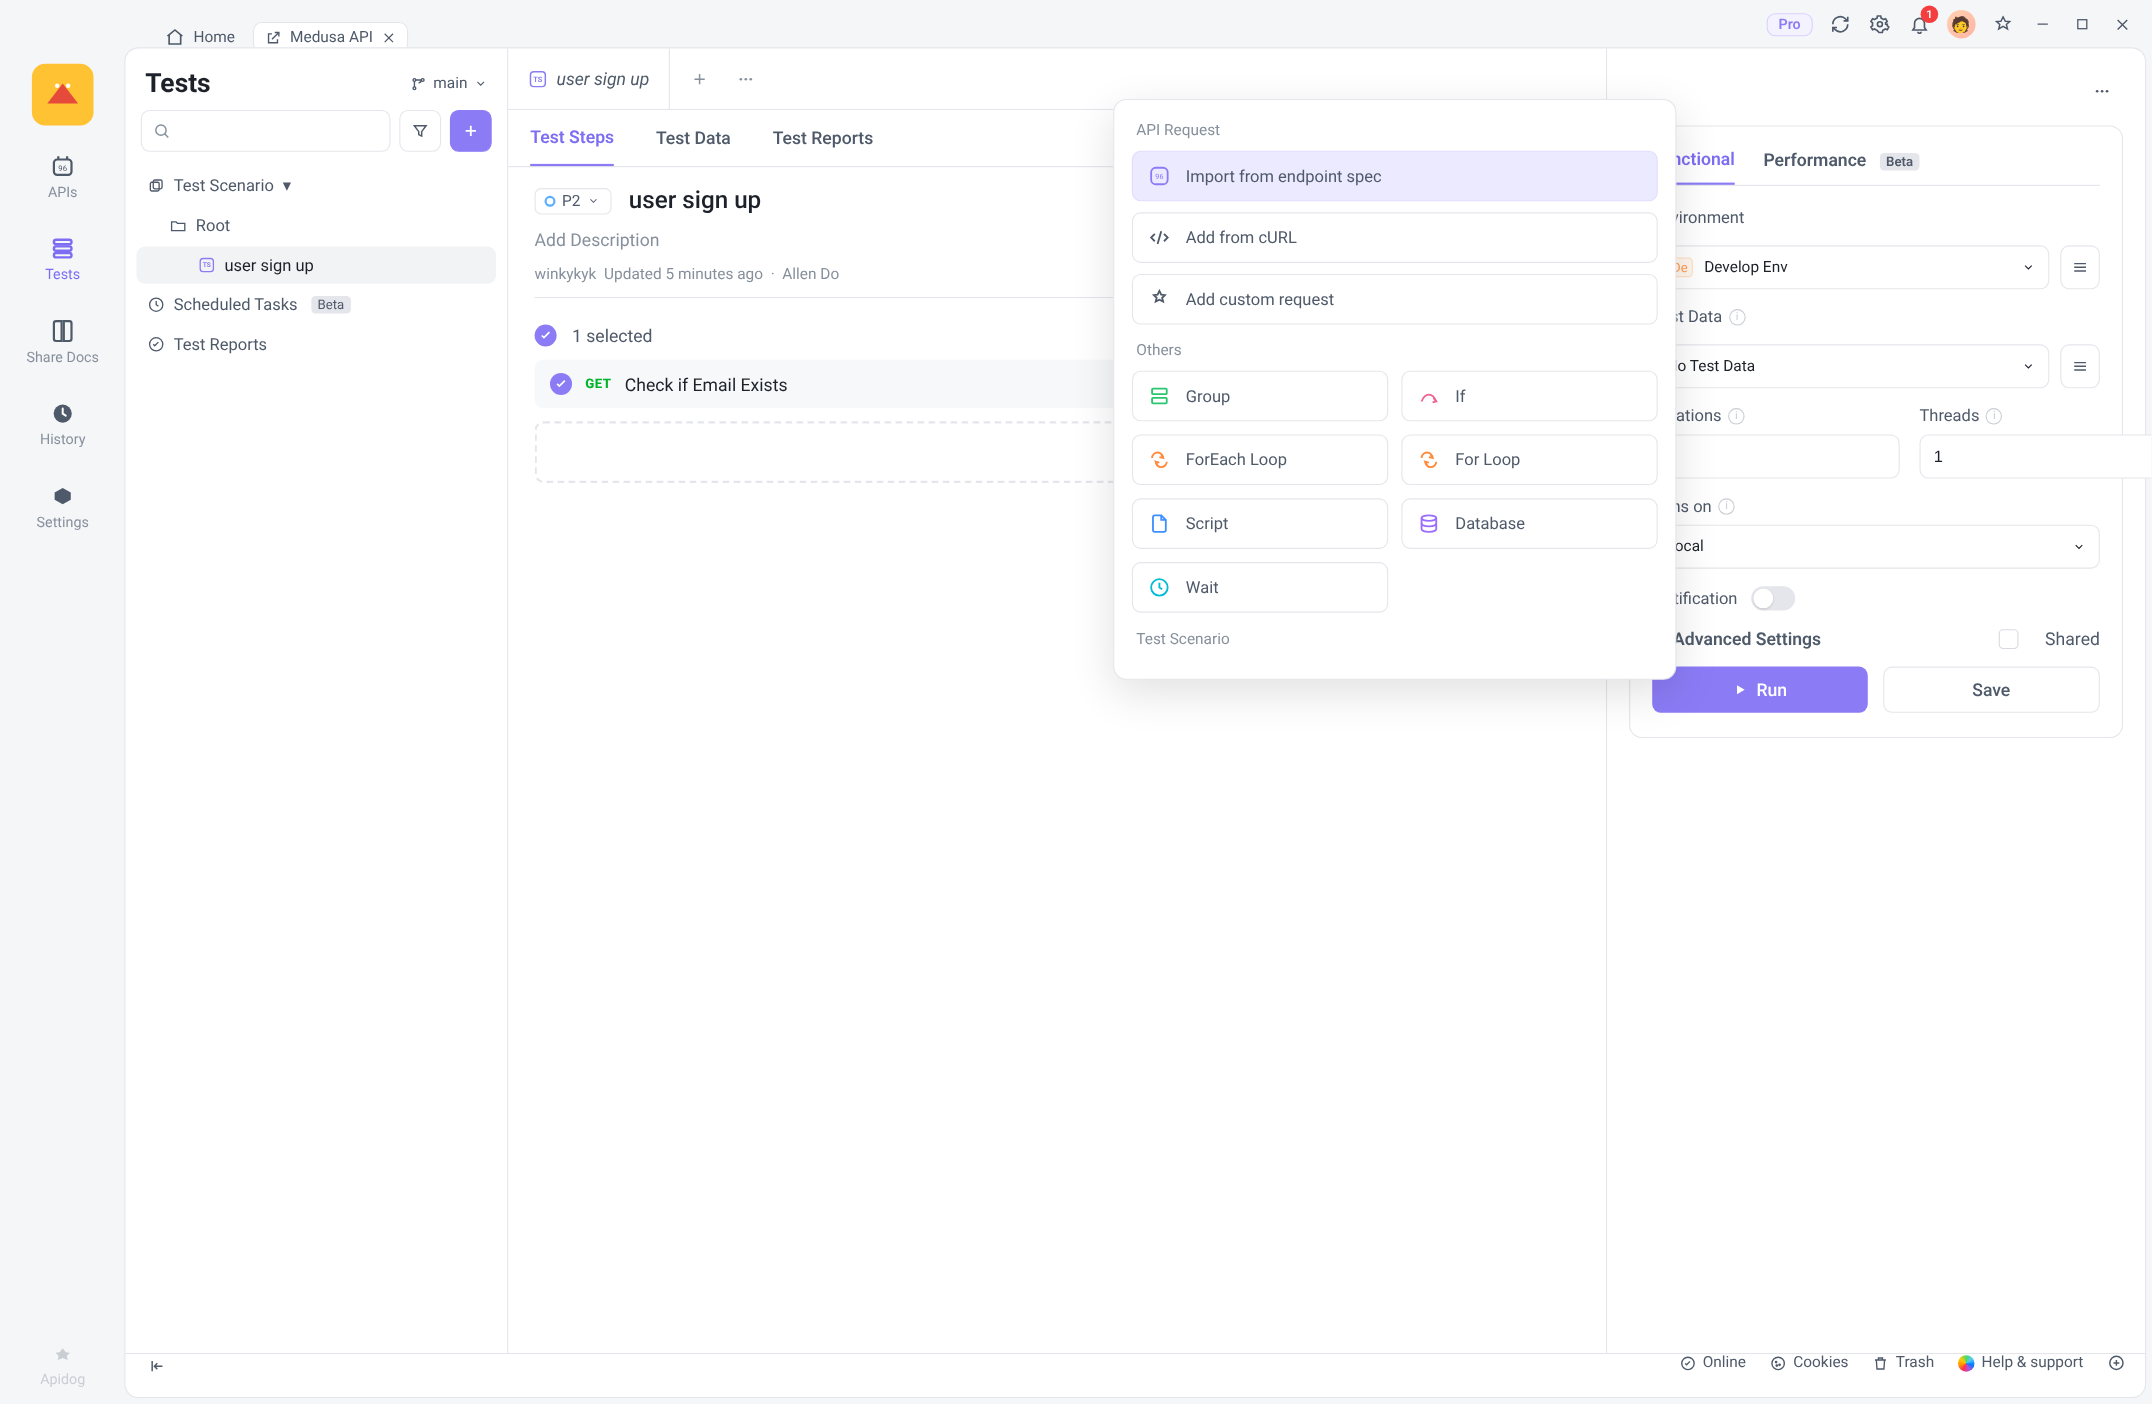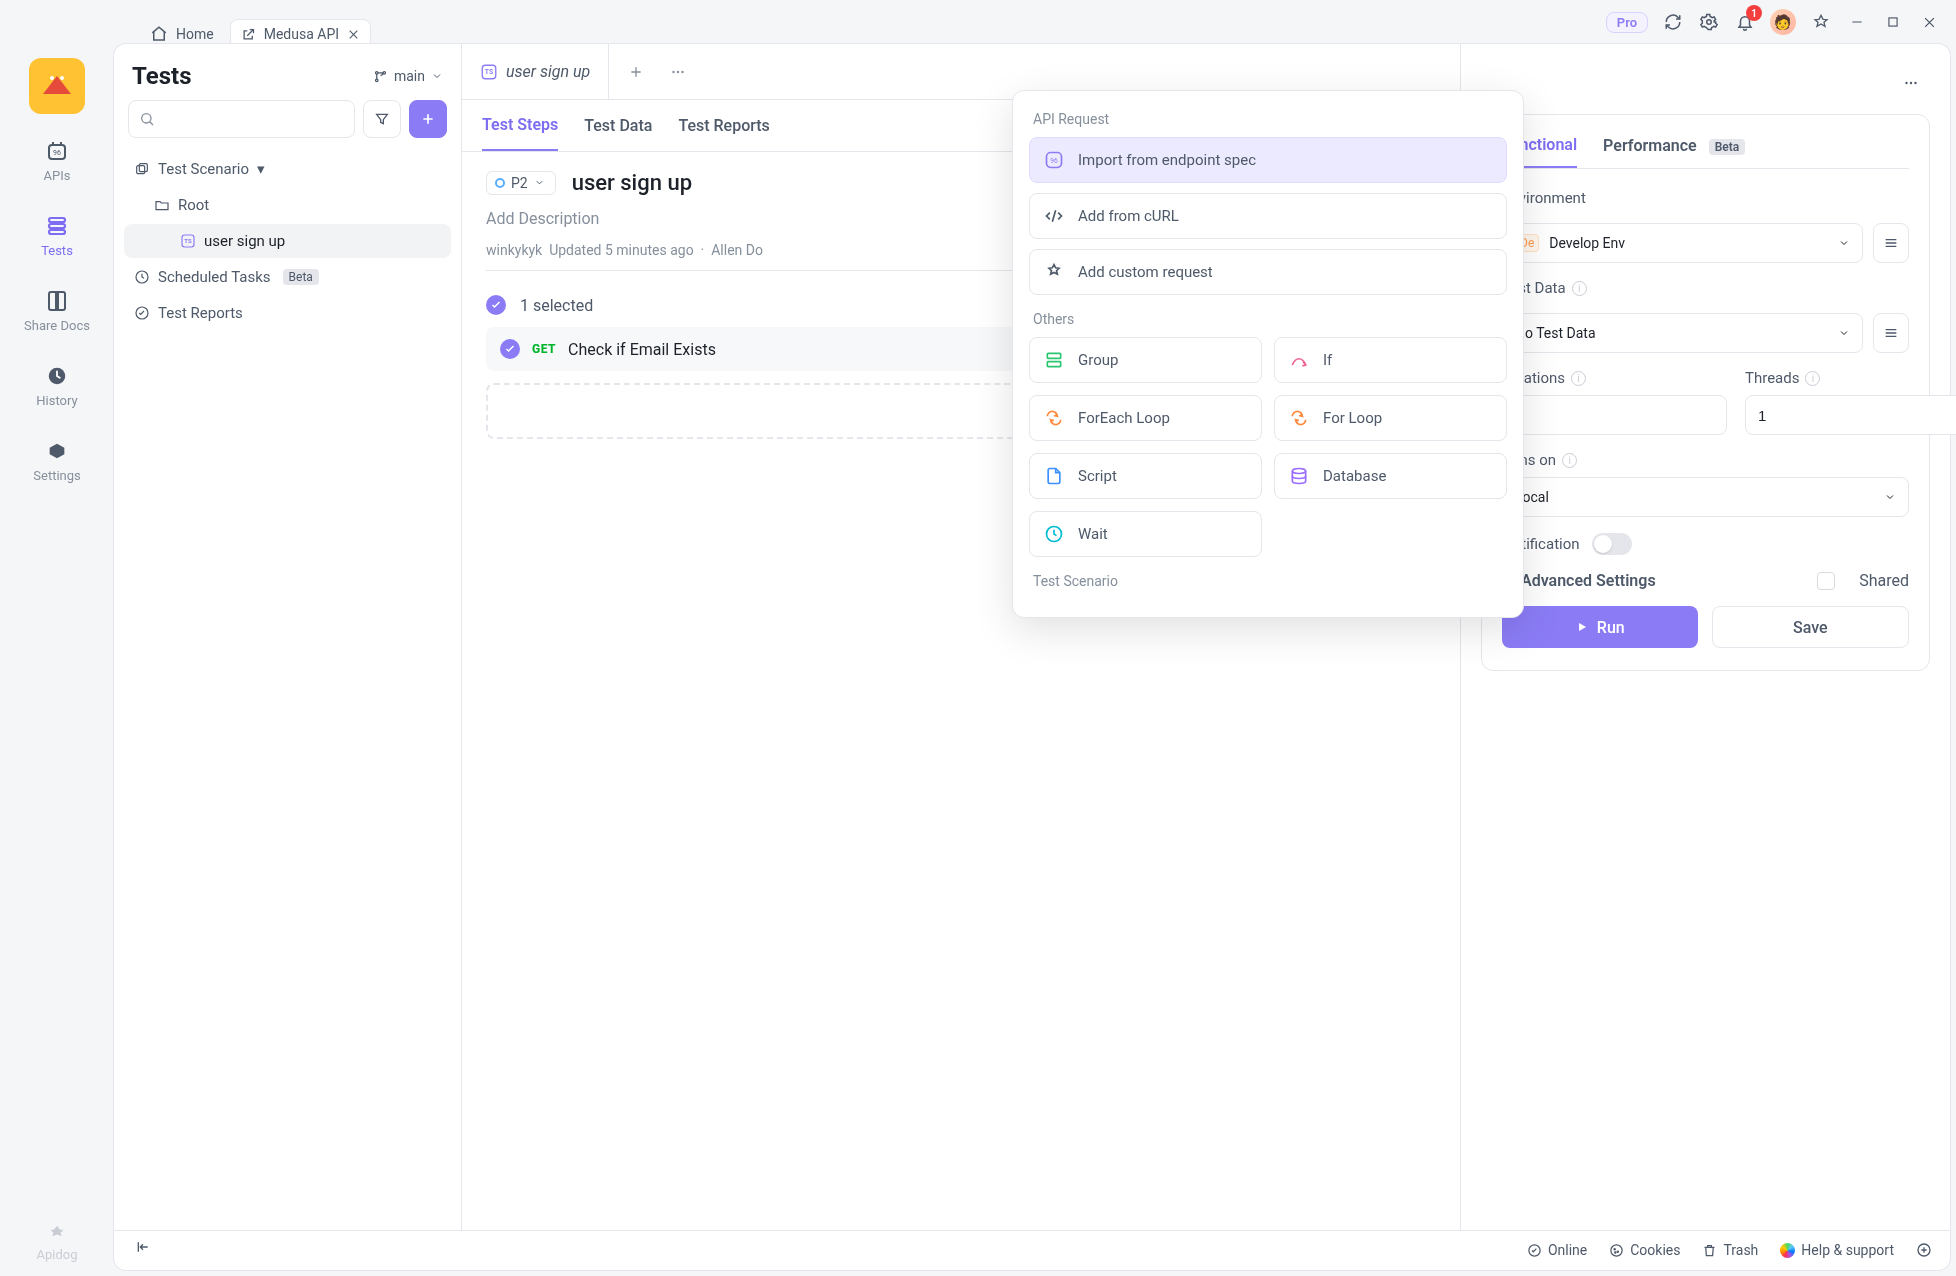--- a/index.html
+++ b/index.html
@@ -18,21 +18,21 @@
     --green: #28c76f;
     --red: #f56c6c;
     --blue: #3c90ff;
     --orange: #ff9a4d;
   }
   * { box-sizing: border-box; }
   html, body { margin:0; padding:0; height:100%; font-family: -apple-system, BlinkMacSystemFont, "Segoe UI", Roboto, sans-serif; font-size:14px; color:var(--text); background:var(--bg);}
   .app { width:1956px; height:1276px; display:flex; flex-direction:column; background:var(--bg); border-radius:10px; overflow:hidden;}
   
   .titlebar { height:44px; display:flex; align-items:center; padding:0 10px; gap:8px;}
-  .tb-left { display:flex; gap:8px; margin-left:130px;margin-top:24px;}
+  .tb-left { display:flex; align-items:center; gap:8px; margin-left:130px;margin-top:24px;}
   .home-link { display:flex; align-items:center; gap:6px; color:var(--text-soft); font-size:14px; padding:4px 8px; border-radius:6px;}
   .tab-card { display:flex; align-items:center; gap:8px; background:#fff; border:1px solid var(--border); border-radius:8px; padding:5px 10px; font-size:14px; color:var(--text-soft);}
   .tb-right { margin-left:auto; display:flex; align-items:center; gap:14px; padding-right:6px;}
   .badge-pro { border:1px solid #d9d2ff; color:#8b7cf6; background:#f5f2ff; border-radius:8px; padding:2px 10px; font-size:13px; font-weight:600;}
   .icon-btn { width:22px; height:22px; display:flex; align-items:center; justify-content:center; color:#4e5969; cursor:pointer;}
   .bell-wrap { position:relative;}
   .bell-dot { position:absolute; top:-6px; right:-6px; background:#f53f3f; color:#fff; border-radius:50%; font-size:10px; width:16px; height:16px; display:flex; align-items:center; justify-content:center; font-weight:600;}
   .avatar { width:26px; height:26px; border-radius:50%; background:linear-gradient(135deg,#ffd2b3,#ffb4a2); display:flex; align-items:center; justify-content:center; font-size:14px;}
   
   .body { flex:1; display:flex; min-height:0;}
@@ -64,21 +64,21 @@
   .tree-row.l3 { padding-left:56px;}
   .tree-row.active { background:var(--hover-bg); color:var(--text);}
   .beta-pill { background:#e5e6eb; color:#4e5969; border-radius:4px; padding:1px 6px; font-size:12px; margin-left:4px;}
   
   .center { flex:1; display:flex; flex-direction:column; min-width:0; position:relative;}
   .tabs-bar { height:56px; display:flex; align-items:center; border-bottom:1px solid var(--border);}
   .doc-tab { display:flex; align-items:center; gap:8px; padding:0 18px; height:100%; font-style:italic; color:var(--text-soft); font-size:16px; cursor:pointer; border-right:1px solid var(--border);}
   .doc-tab .ts-ic { font-style:normal;}
   .tabs-actions { display:flex; align-items:center; gap:8px; padding:0 10px;}
   .plus-tab { width:34px; height:34px; display:flex; align-items:center; justify-content:center; color:var(--text-muted); cursor:pointer; border-radius:6px;}
-  .sub-tabs { height:52px; display:flex; align-items:center; gap:26px; padding:0 20px; border-bottom:1px solid var(--border);}
+  .sub-tabs { height:52px; display:flex; align-items:center; gap:38px; padding:0 20px; border-bottom:1px solid var(--border);}
   .sub-tab { height:100%; display:flex; align-items:center; color:var(--text-soft); font-size:16px; cursor:pointer; font-weight:500;}
   .sub-tab.active { color:var(--primary-text); border-bottom:2px solid var(--primary); font-weight:600;}
   .center-body { padding:18px 24px; display:flex; flex-direction:column; gap:10px;}
   .title-row { display:flex; align-items:center; gap:16px;}
   .p-chip { border:1px solid var(--border); border-radius:6px; padding:3px 10px 3px 8px; font-size:14px; display:flex; align-items:center; gap:6px; cursor:pointer; color:var(--text-soft);}
   .p-dot { width:10px; height:10px; border-radius:50%; border:2px solid #5aaeff;}
   .big-title { font-size:22px; font-weight:500;}
   .desc-placeholder { color:var(--text-muted); font-size:16px; padding:4px 0;}
   .meta-row { color:var(--text-muted); font-size:14px; padding-bottom:12px; border-bottom:1px solid var(--border);}
   .steps-area { padding-top:14px; display:flex; flex-direction:column; gap:12px;}
@@ -109,21 +109,21 @@
   .toggle::after{ content:""; position:absolute; width:18px; height:18px; background:#fff; border-radius:50%; top:2px; left:2px; box-shadow:0 1px 2px rgba(0,0,0,0.15);}
   .adv-row { display:flex; align-items:center; justify-content:space-between;}
   .adv-left { display:flex; align-items:center; gap:6px; font-weight:600; color:var(--text-soft); font-size:16px; cursor:pointer;}
   .shared-lbl { display:flex; align-items:center; gap:24px; color:var(--text-soft); font-size:16px;}
   .shared-box { width:18px; height:18px; border:1.5px solid var(--border-strong); border-radius:4px;}
   .run-row { display:flex; gap:14px;}
   .run-btn { flex:1; height:42px; border-radius:8px; display:flex; align-items:center; justify-content:center; gap:8px; font-size:16px; font-weight:500; cursor:pointer;}
   .run-btn.primary { background:var(--primary); color:#fff;}
   .run-btn.secondary { border:1px solid var(--border); color:var(--text-soft); background:#fff;}
   
-  .bottom-bar { height:40px; border-top:1px solid var(--border); display:flex; align-items:flex-end; padding:12px 18px; color:var(--text-soft); font-size:14px;}
+  .bottom-bar { height:40px; border-top:1px solid var(--border); display:flex; align-items:flex-start; padding:0 18px; color:var(--text-soft); font-size:14px;}
   .bb-spacer{flex:1;}
   .bb-item{display:flex; align-items:center; gap:6px; margin-left:22px; cursor:pointer;}
   
   .popover { position:absolute; top:46px; left:550px; width:512px; background:#fff; border:1px solid var(--border); border-radius:12px; box-shadow:0 12px 40px rgba(0,0,0,0.12); padding:16px 16px 18px 16px; z-index:50;}
   .pop-section-title { font-size:14px; color:var(--text-muted); padding:4px 4px 10px 4px;}
   .pop-list { display:flex; flex-direction:column; gap:10px;}
   .pop-item { height:46px; border:1px solid var(--border); border-radius:8px; display:flex; align-items:center; gap:14px; padding:0 14px; cursor:pointer; font-size:15px; color:var(--text-soft);}
   .pop-item.hi-purple { background:var(--primary-soft); border-color:#e1dcff;}
   .pop-item.hi-blue { background:var(--hover-blue); border-color:#cfe6ff;}
   .pop-grid { display:grid; grid-template-columns:1fr 1fr; gap:12px;}

